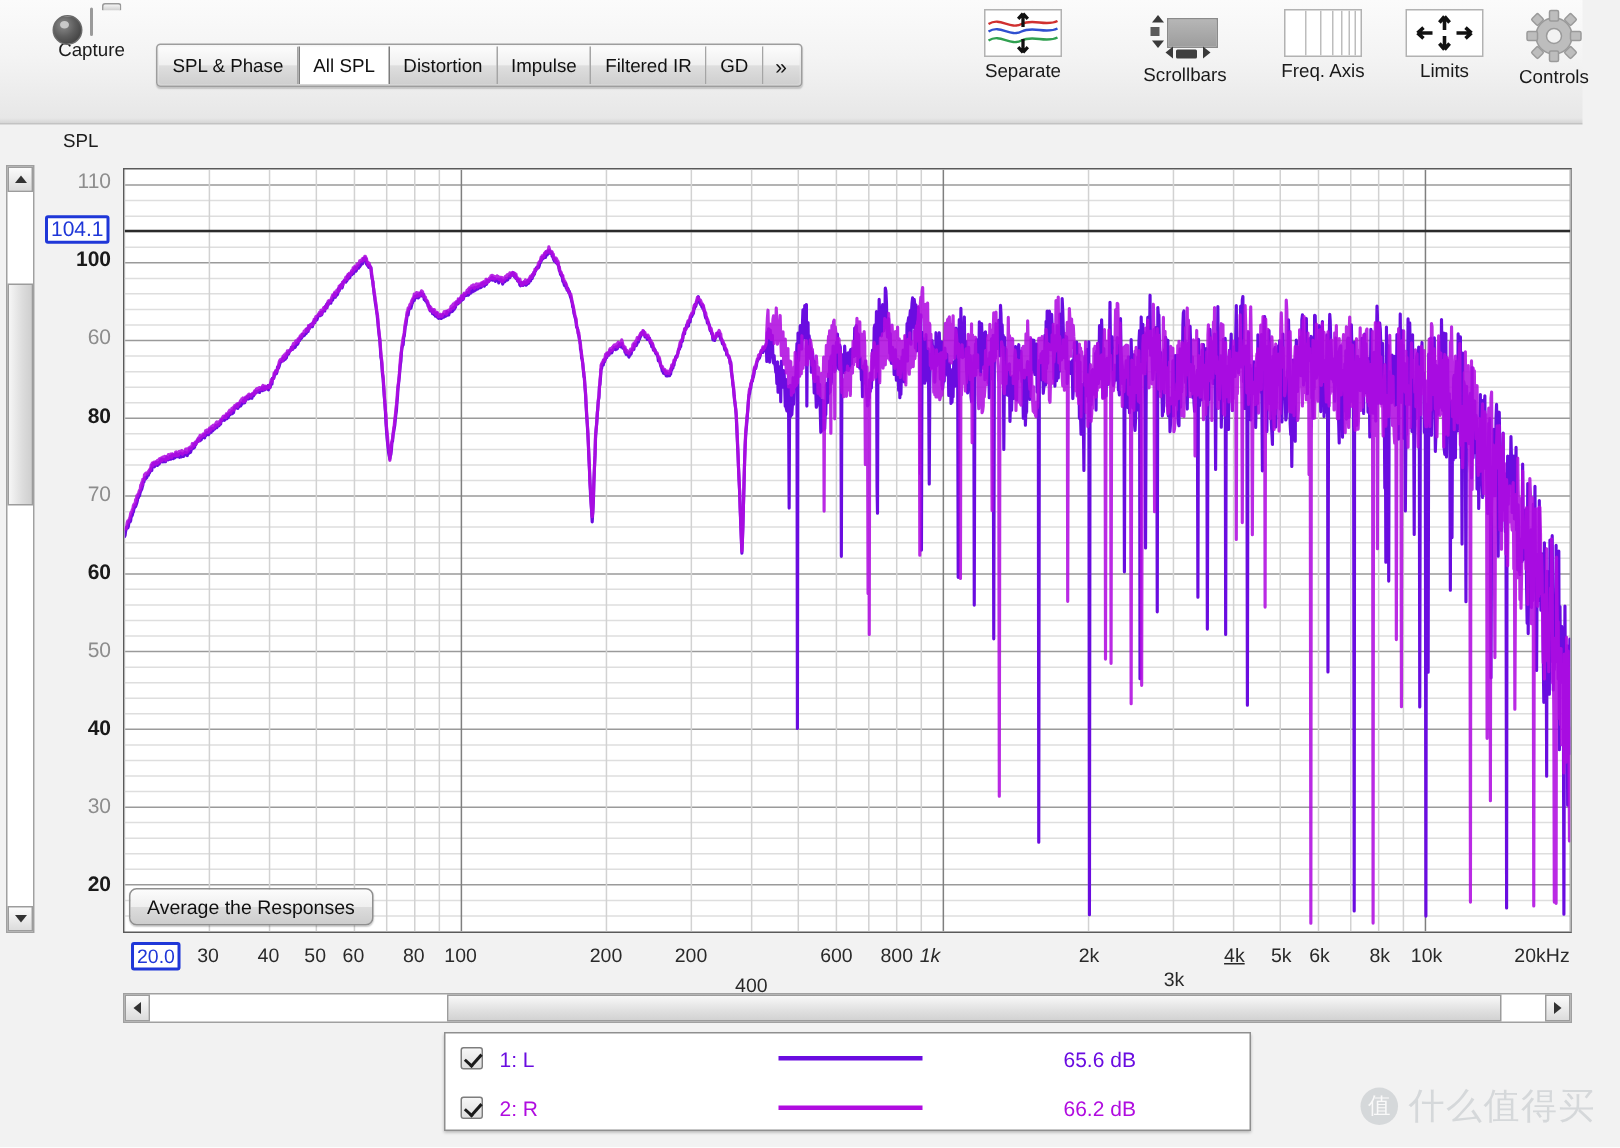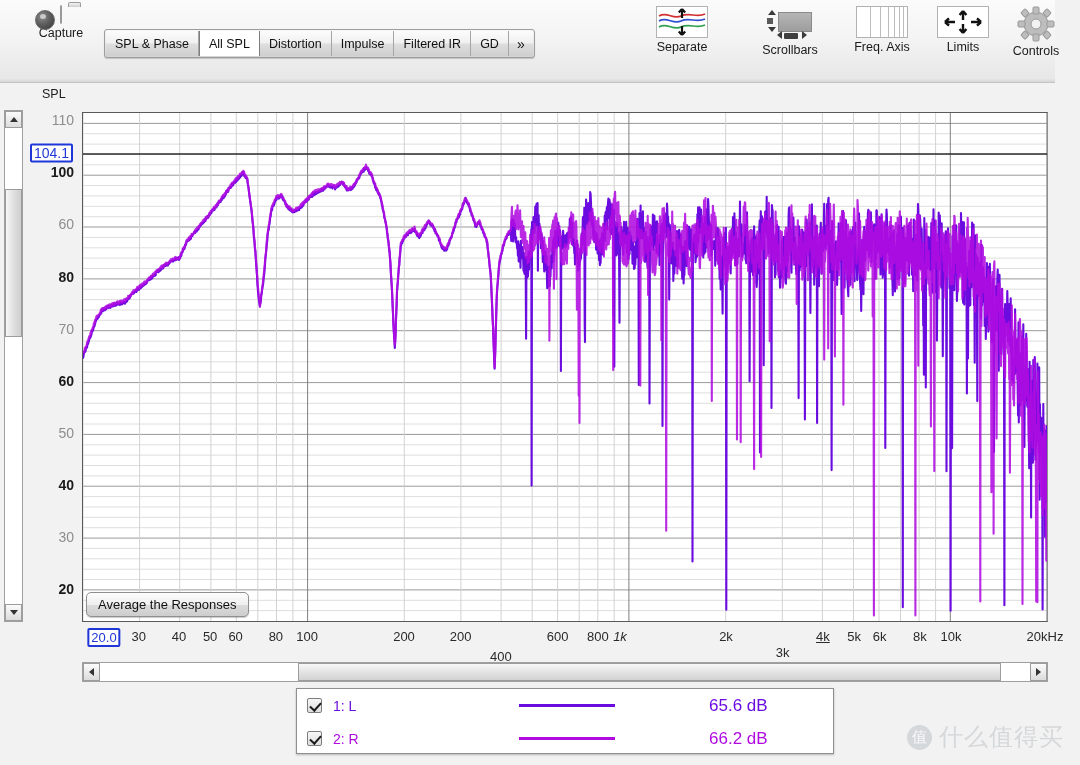--- a/index.html
+++ b/index.html
@@ -283,21 +283,21 @@
     margin-left: 11px;
     font-size: 14px;
     width: 180px;
   }
   .lg-swatch {
     width: 96px; height: 3px;
     margin-left: 6px;
   }
   .lg-val {
     position: absolute; left: 412px;
-    font-size: 17px;
+    font-size: 14px;
   }
 
   
   #watermark {
     position: absolute; right: 16px; bottom: 12px;
     display: flex; align-items: center;
     opacity: .55;
     user-select: none;
   }
   #wm-logo {
@@ -541,21 +541,21 @@
       <div class="xtick" style="left: 475.633px;">600</div>
       <div class="xtick" style="left: 515.863px;">800</div>
       <div class="xtick" style="left: 538px; font-style: italic;">1k</div>
       <div class="xtick" style="left: 644px;">2k</div>
       <div class="xtick" style="left: 700.701px; margin-top: 16px;">3k</div>
       <div class="xtick" style="left: 740.932px; text-decoration: underline;">4k</div>
       <div class="xtick" style="left: 772.137px;">5k</div>
       <div class="xtick" style="left: 797.633px;">6k</div>
       <div class="xtick" style="left: 837.863px;">8k</div>
       <div class="xtick" style="left: 869.068px;">10k</div>
-      <div class="xtick" style="left: 946px; margin-left: 17px;">20kHz</div>
+      <div class="xtick" style="left: 946px;">20kHz</div>
       <div id="xcursor" style="left: 22px;">20.0</div>
     </div>
 
   <div id="hscroll">
     <div class="hsb-arrow" id="hsb-left">
       <span style="display:block;width:0;height:0;border-top:4px solid transparent;border-bottom:4px solid transparent;border-right:5px solid #333;"></span>
     </div>
     <div id="hsb-thumb"></div>
     <div class="hsb-arrow" id="hsb-right">
       <span style="display:block;width:0;height:0;border-top:4px solid transparent;border-bottom:4px solid transparent;border-left:5px solid #333;"></span>

